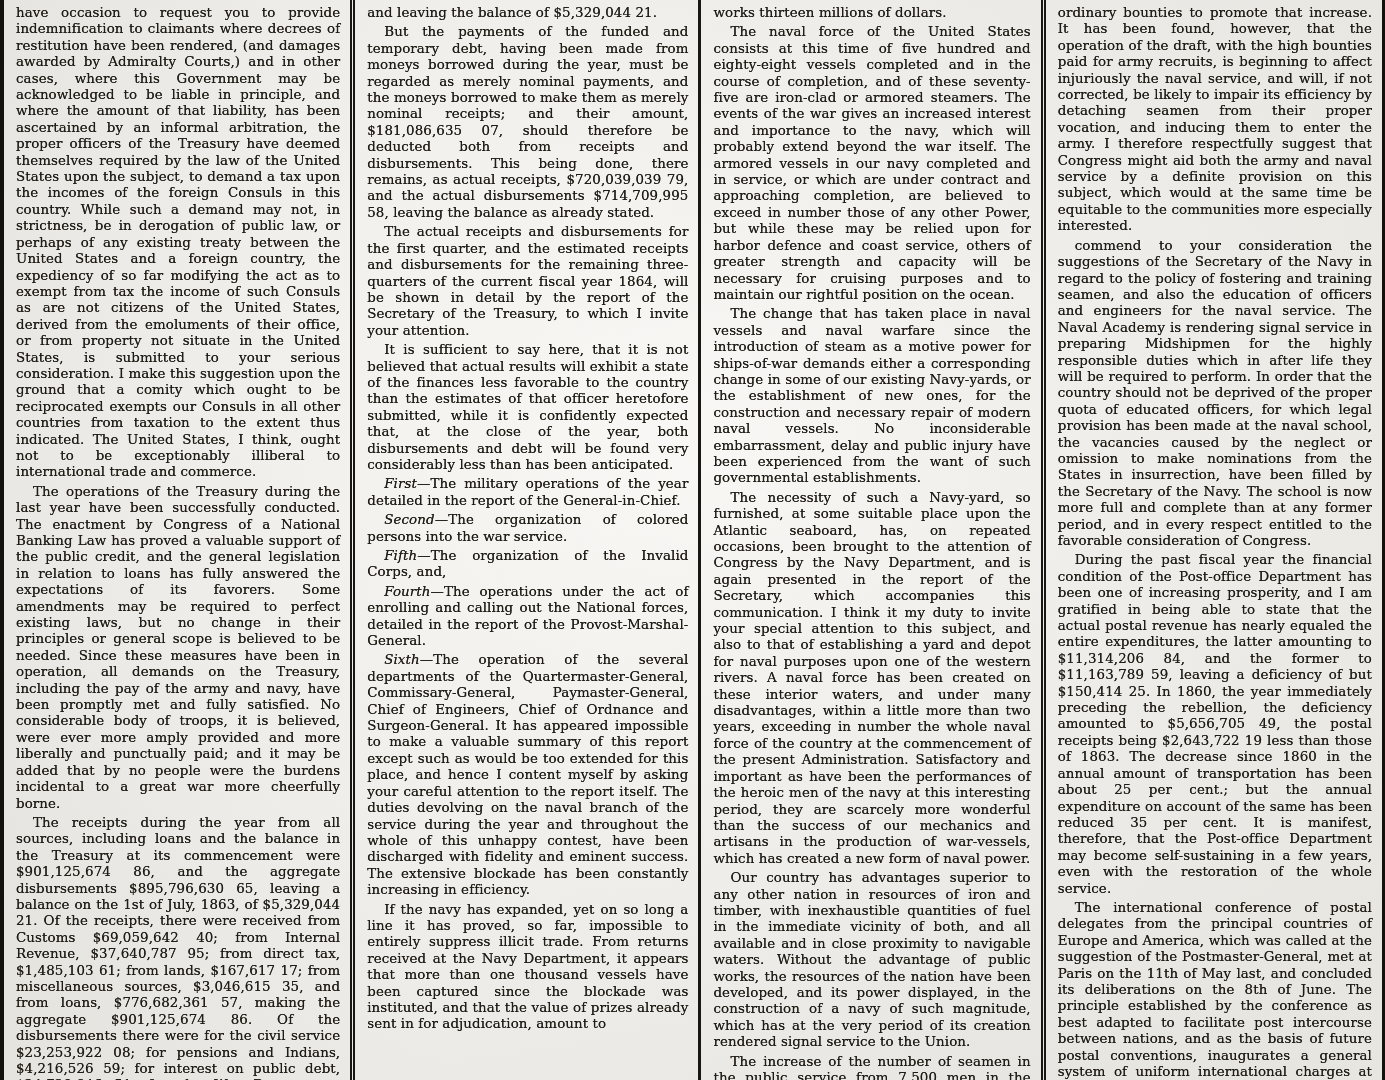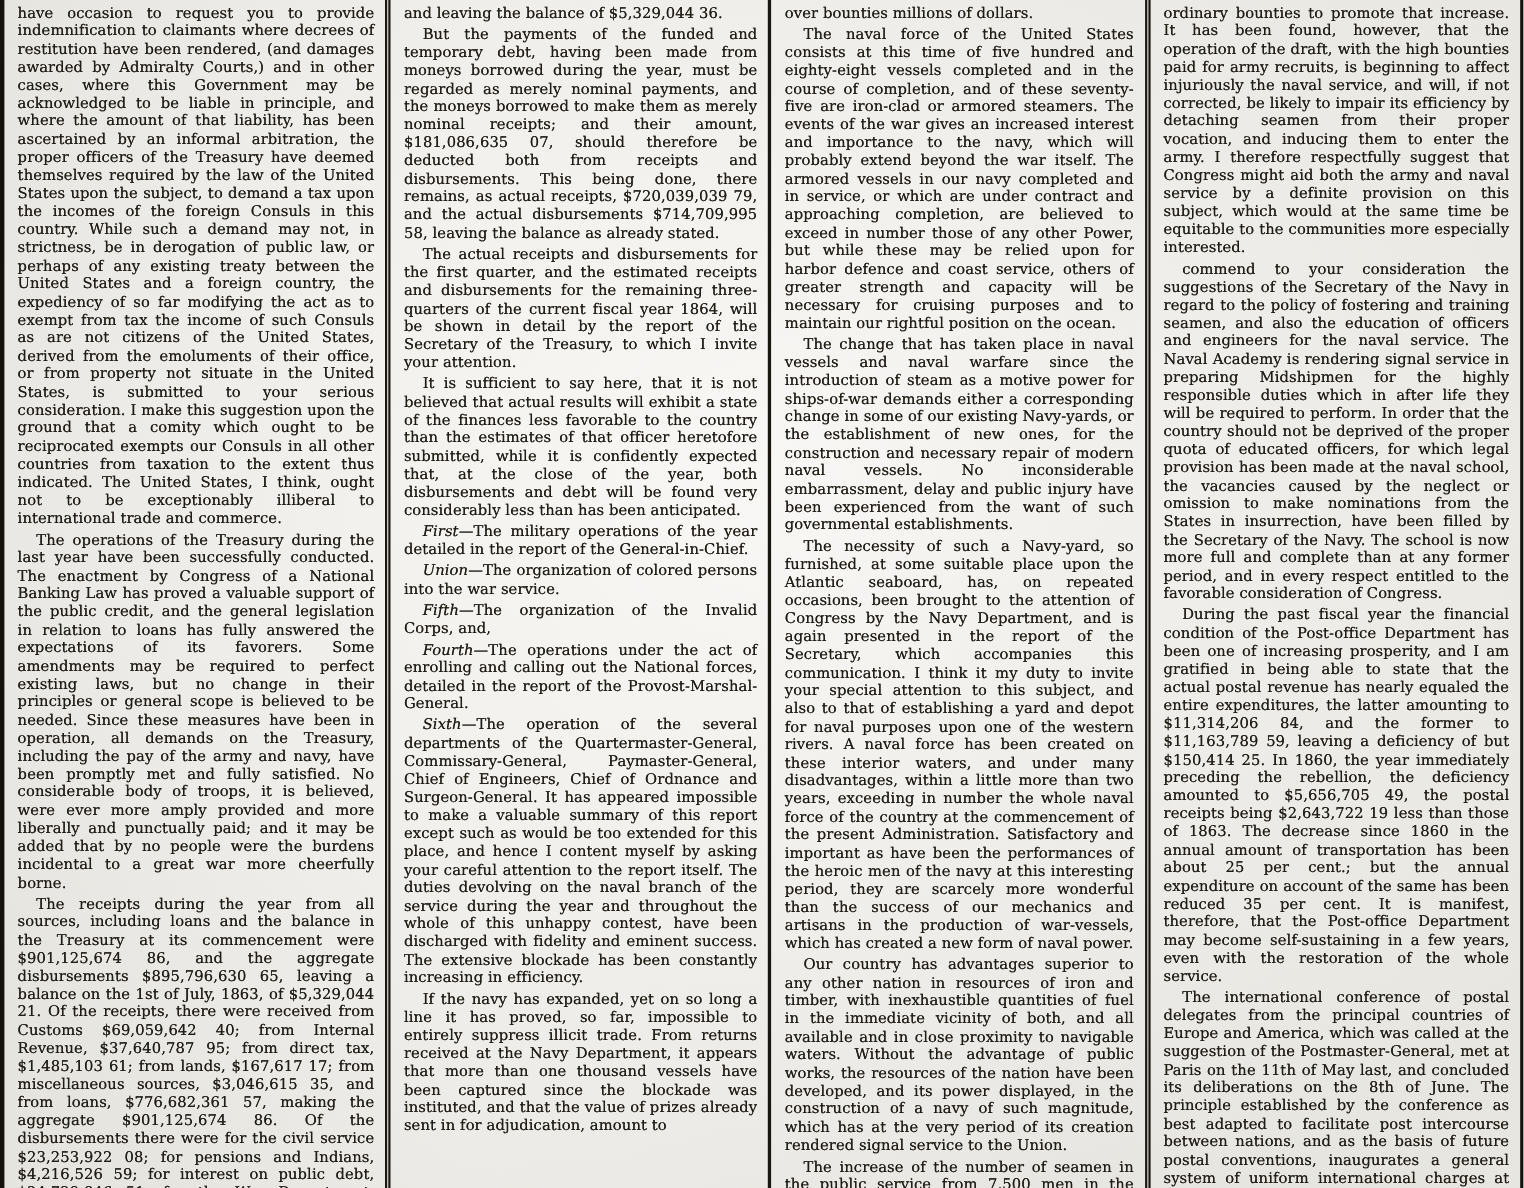--- a/index.html
+++ b/index.html
@@ -49,33 +49,33 @@
 </head>
 <body>
 
 <div class="page" style="color: rgb(32, 28, 22); justify-content: space-between;">
   <div class="column col-1">
       <p class=""><span>have occasion to request you to provide indemnification to claimants where decrees of restitution have been rendered, (and damages awarded by Admiralty Courts,) and in other cases, where this Government may be acknowledged to be liable in principle, and where the amount of that liability, has been ascertained by an informal arbitration, the proper officers of the Treasury have deemed themselves required by the law of the United States upon the subject, to demand a tax upon the incomes of the foreign Consuls in this country. While such a demand may not, in strictness, be in derogation of public law, or perhaps of any existing treaty between the United States and a foreign country, the expediency of so far modifying the act as to exempt from tax the income of such Consuls as are not citizens of the United States, derived from the emoluments of their office, or from property not situate in the United States, is submitted to your serious consideration. I make this suggestion upon the ground that a comity which ought to be reciprocated exempts our Consuls in all other countries from taxation to the extent thus indicated. The United States, I think, ought not to be exceptionably illiberal to international trade and commerce.</span></p>
       <p class="indent"><span>The operations of the Treasury during the last year have been successfully conducted. The enactment by Congress of a National Banking Law has proved a valuable support of the public credit, and the general legislation in relation to loans has fully answered the expectations of its favorers. Some amendments may be required to perfect existing laws, but no change in their principles or general scope is believed to be needed. Since these measures have been in operation, all demands on the Treasury, including the pay of the army and navy, have been promptly met and fully satisfied. No considerable body of troops, it is believed, were ever more amply provided and more liberally and punctually paid; and it may be added that by no people were the burdens incidental to a great war more cheerfully borne.</span></p>
       <p class="indent"><span>The receipts during the year from all sources, including loans and the balance in the Treasury at its commencement were $901,125,674 86, and the aggregate disbursements $895,796,630 65, leaving a balance on the 1st of July, 1863, of $5,329,044 21. Of the receipts, there were received from Customs $69,059,642 40; from Internal Revenue, $37,640,787 95; from direct tax, $1,485,103 61; from lands, $167,617 17; from miscellaneous sources, $3,046,615 35, and from loans, $776,682,361 57, making the aggregate $901,125,674 86. Of the disbursements there were for the civil service $23,253,922 08; for pensions and Indians, $4,216,526 59; for interest on public debt, $24,729,846 51; for the War Department, $599,298,600 83; for the Navy Department, $63,211,105 27; for payment of funded and temporary debt, $181,086,635 07, making the aggregate $895,796,630 65,</span></p>
     </div>
   <div class="column col-2">
-      <p class=""><span>and leaving the balance of $5,329,044 36.</span></p>
+      <p class=""><span>and leaving the balance of $5,329,044 21.</span></p>
       <p class="indent"><span>But the payments of the funded and temporary debt, having been made from moneys borrowed during the year, must be regarded as merely nominal payments, and the moneys borrowed to make them as merely nominal receipts; and their amount, $181,086,635 07, should therefore be deducted both from receipts and disbursements. This being done, there remains, as actual receipts, $720,039,039 79, and the actual disbursements $714,709,995 58, leaving the balance as already stated.</span></p>
       <p class="indent"><span>The actual receipts and disbursements for the first quarter, and the estimated receipts and disbursements for the remaining three-quarters of the current fiscal year 1864, will be shown in detail by the report of the Secretary of the Treasury, to which I invite your attention.</span></p>
       <p class="indent"><span>It is sufficient to say here, that it is not believed that actual results will exhibit a state of the finances less favorable to the country than the estimates of that officer heretofore submitted, while it is confidently expected that, at the close of the year, both disbursements and debt will be found very considerably less than has been anticipated.</span></p>
       <p class="indent"><span class="seg-italic">First</span><span>—The military operations of the year detailed in the report of the General-in-Chief.</span></p>
-      <p class="indent"><span class="seg-italic">Union</span><span>—The organization of colored persons into the war service.</span></p>
+      <p class="indent"><span class="seg-italic">Second</span><span>—The organization of colored persons into the war service.</span></p>
       <p class="indent"><span class="seg-italic">Fifth</span><span>—The organization of the Invalid Corps, and,</span></p>
       <p class="indent"><span class="seg-italic">Fourth</span><span>—The operations under the act of enrolling and calling out the National forces, detailed in the report of the Provost-Marshal-General.</span></p>
       <p class="indent"><span class="seg-italic">Sixth</span><span>—The operation of the several departments of the Quartermaster-General, Commissary-General, Paymaster-General, Chief of Engineers, Chief of Ordnance and Surgeon-General. It has appeared impossible to make a valuable summary of this report except such as would be too extended for this place, and hence I content myself by asking your careful attention to the report itself.  The duties devolving on the naval branch of the service during the year and throughout the whole of this unhappy contest, have been discharged with fidelity and eminent success.  The extensive blockade has been constantly increasing in efficiency.</span></p>
       <p class="indent"><span>If the navy has expanded, yet on so long a line it has proved, so far, impossible to entirely suppress illicit trade.  From returns received at the Navy Department, it appears that more than one thousand vessels have been captured since the blockade was instituted, and that the value of prizes already sent in for adjudication, amount to</span></p>
     </div>
   <div class="column col-3">
-      <p class=""><span>over bounties millions of dollars.</span></p>
+      <p class=""><span>works thirteen millions of dollars.</span></p>
       <p class="indent"><span>The naval force of the United States consists at this time of five hundred and eighty-eight vessels completed and in the course of completion, and of these seventy-five are iron-clad or armored steamers.  The events of the war gives an increased interest and importance to the navy, which will probably extend beyond the war itself. The armored vessels in our navy completed and in service, or which are under contract and approaching completion, are believed to exceed in number those of any other Power, but while these may be relied upon for harbor defence and coast service, others of greater strength and capacity will be necessary for cruising purposes and to maintain our rightful position on the ocean.</span></p>
       <p class="indent"><span>The change that has taken place in naval vessels and naval warfare since the introduction of steam as a motive power for ships-of-war demands either a corresponding change in some of our existing Navy-yards, or the establishment of new ones, for the construction and necessary repair of modern naval vessels.  No inconsiderable embarrassment, delay and public injury have been experienced from the want of such governmental establishments.</span></p>
       <p class="indent"><span>The necessity of such a Navy-yard, so furnished, at some suitable place upon the Atlantic seaboard, has, on repeated occasions, been brought to the attention of Congress by the Navy Department, and is again presented in the report of the Secretary, which accompanies this communication.  I think it my duty to invite your special attention to this subject, and also to that of establishing a yard and depot for naval purposes upon one of the western rivers.  A naval force has been created on these interior waters, and under many disadvantages, within a little more than two years, exceeding in number the whole naval force of the country at the commencement of the present Administration.  Satisfactory and important as have been the performances of the heroic men of the navy at this interesting period, they are scarcely more wonderful than the success of our mechanics and artisans in the production of war-vessels, which has created a new form of naval power.</span></p>
       <p class="indent"><span>Our country has advantages superior to any other nation in resources of iron and timber, with inexhaustible quantities of fuel in the immediate vicinity of both, and all available and in close proximity to navigable waters.  Without the advantage of public works, the resources of the nation have been developed, and its power displayed, in the construction of a navy of such magnitude, which has at the very period of its creation rendered signal service to the Union.</span></p>
       <p class="indent"><span>The increase of the number of seamen in the public service from 7,500 men in the Spring of 1861, to about 34,000 at the present time, has been accomplished without special legislation or extra-</span></p>
     </div>
   <div class="column col-4">
       <p class=""><span>ordinary bounties to promote that increase.  It has been found, however, that the operation of the draft, with the high bounties paid for army recruits, is beginning to affect injuriously the naval service, and will, if not corrected, be likely to impair its efficiency by detaching seamen from their proper vocation, and inducing them to enter the army.  I therefore respectfully suggest that Congress might aid both the army and naval service by a definite provision on this subject, which would at the same time be equitable to the communities more especially interested.</span></p>
       <p class="indent"><span>commend to your consideration the suggestions of the Secretary of the Navy in regard to the policy of fostering and training seamen, and also the education of officers and engineers for the naval service.  The Naval Academy is rendering signal service in preparing Midshipmen for the highly responsible duties which in after life they will be required to perform.  In order that the country should not be deprived of the proper quota of educated officers, for which legal provision has been made at the naval school, the vacancies caused by the neglect or omission to make nominations from the States in insurrection, have been filled by the Secretary of the Navy.  The school is now more full and complete than at any former period, and in every respect entitled to the favorable consideration of Congress.</span></p>
       <p class="indent"><span>During the past fiscal year the financial condition of the Post-office Department has been one of increasing prosperity, and I am gratified in being able to state that the actual postal revenue has nearly equaled the entire expenditures, the latter amounting to $11,314,206 84, and the former to $11,163,789 59, leaving a deficiency of but $150,414 25.  In 1860, the year immediately preceding the rebellion, the deficiency amounted to $5,656,705 49, the postal receipts being $2,643,722 19 less than those of 1863.  The decrease since 1860 in the annual amount of transportation has been about 25 per cent.; but the annual expenditure on account of the same has been reduced 35 per cent.  It is manifest, therefore, that the Post-office Department may become self-sustaining in a few years, even with the restoration of the whole service.</span></p>

